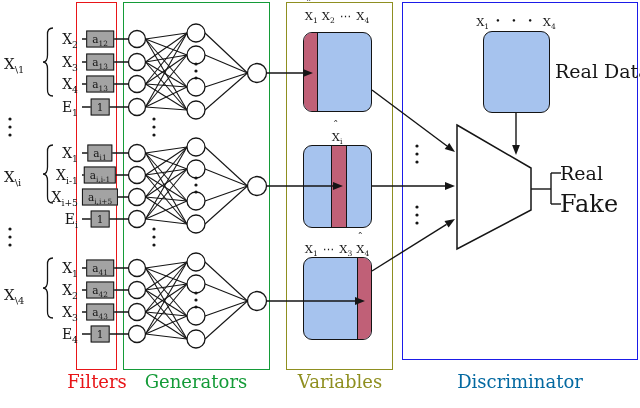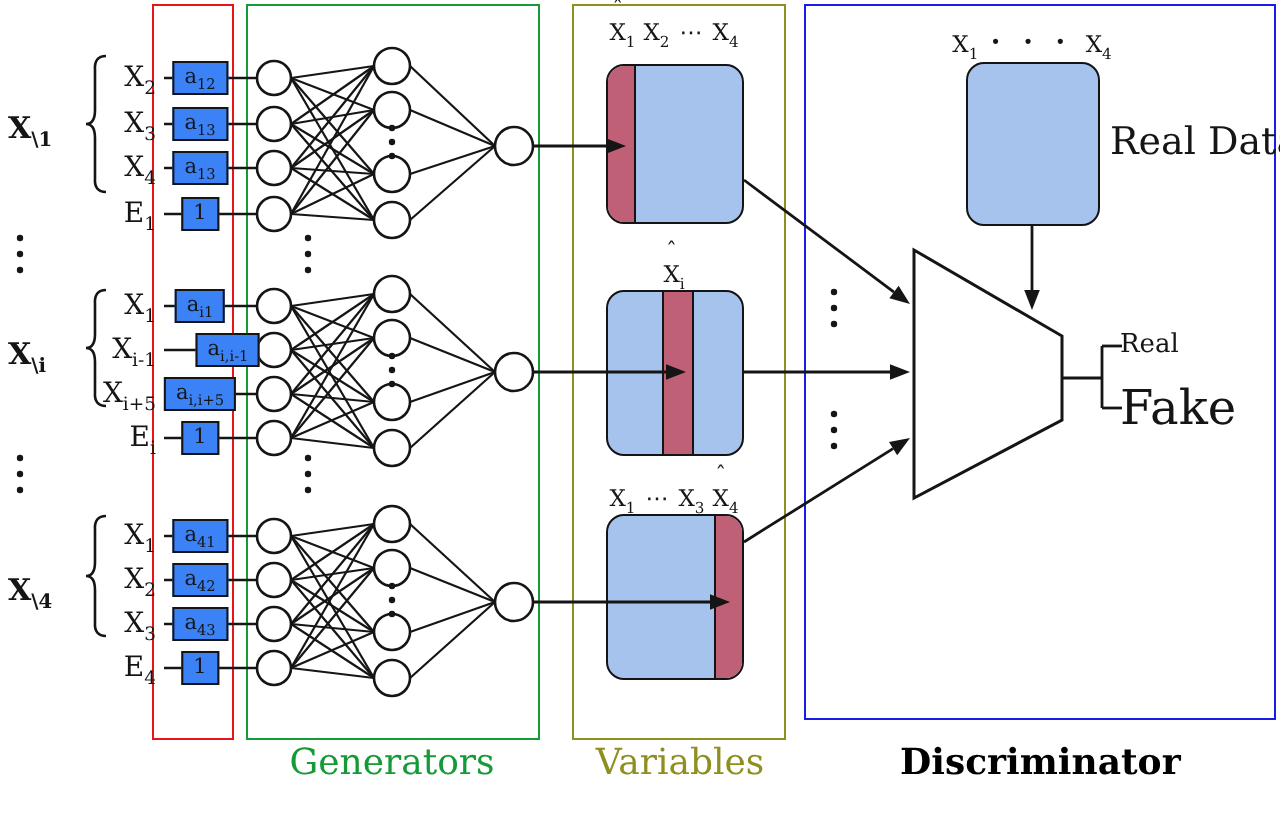--- a/index.html
+++ b/index.html
@@ -5,22 +5,22 @@
   html,body{margin:0;padding:0;background:#fff;}
   .canvas{position:relative;width:640px;height:408px;background:#fff;overflow:hidden;
           font-family:"DejaVu Serif", "Liberation Serif", serif;color:#151515;}
   .box{position:absolute;border:1.5px solid #000;background:transparent;box-sizing:border-box;}
   svg{position:absolute;left:0;top:0;}
   .blk{position:absolute;border:1.5px solid #141414;border-radius:9px;overflow:hidden;box-sizing:border-box;}
   .stripe{position:absolute;top:0;bottom:0;box-sizing:border-box;}
   .lab{position:absolute;white-space:nowrap;}
   sub{font-size:66%;line-height:0;}
   .row-label{left:28px;width:52px;text-align:right;font-size:14px;height:20px;line-height:20px;}
-  .grp-label{left:2px;font-size:15px;font-weight:bold;height:22px;line-height:22px;}
-  .fbox{position:absolute;transform:translate(-50%,-50%);border:1.3px solid #141414;background:#3b82f6;
+  .grp-label{left:2px;font-size:15px;font-weight:normal;height:22px;line-height:22px;}
+  .fbox{position:absolute;transform:translate(-50%,-50%);border:1.3px solid #141414;background:#a3a3a3;
         padding:0 3px;font-size:10.5px;height:15px;line-height:15px;white-space:nowrap;}
   .fbox sub{font-size:70%;}
   .blk-label{width:104px;text-align:center;font-size:11.5px;height:18px;line-height:18px;}
   .part{margin:0 2px;display:inline-block;}
   .dots-part{margin:0 3px;display:inline-block;}
   .hatw{position:relative;display:inline-block;}
   .hat{position:absolute;left:50%;top:-0.62em;transform:translateX(-50%);font-size:0.95em;line-height:1;}
   .sec-label{position:absolute;font-size:18px;text-align:center;line-height:19px;}
   .disc-text{position:absolute;white-space:nowrap;}
   .bullets{font-size:9px;letter-spacing:4px;position:relative;top:-2px;margin:0 4px;}
@@ -212,44 +212,45 @@
       <div class="fbox" style="left: 100px; top: 62px;"><span class="part">a<sub>13</sub></span></div>
       <div class="lab row-label" style="top: 74px;"><span class="part">X<sub>4</sub></span></div>
       <div class="fbox" style="left: 100px; top: 84px;"><span class="part">a<sub>13</sub></span></div>
       <div class="lab row-label" style="top: 97px;"><span class="part">E<sub>1</sub></span></div>
       <div class="fbox" style="left: 100px; top: 107px;"><span class="part">1</span></div>
       <div class="lab blk-label" style="left: 285px; top: 7px;"><span class="part"><span class="hatw"><span class="hat">ˆ</span>X</span><sub>1</sub></span><span class="part">X<sub>2</sub></span><span class="dots-part">⋯</span><span class="part">X<sub>4</sub></span></div>
       <div class="lab grp-label" style="top: 166px;"><span class="part">X<sub>\i</sub></span></div>
       <div class="lab row-label" style="top: 143px;"><span class="part">X<sub>1</sub></span></div>
       <div class="fbox" style="left: 100px; top: 153px;"><span class="part">a<sub>i1</sub></span></div>
       <div class="lab row-label" style="top: 165px;"><span class="part">X<sub>i-1</sub></span></div>
-      <div class="fbox" style="left: 100px; top: 175px; margin-left: 14px;"><span class="part">a<sub>i,i-1</sub></span></div>
+      <div class="fbox" style="left: 100px; top: 175px;"><span class="part">a<sub>i,i-1</sub></span></div>
       <div class="lab row-label" style="top: 187px;"><span class="part">X<sub>i+5</sub></span></div>
       <div class="fbox" style="left: 100px; top: 197px;"><span class="part">a<sub>i,i+5</sub></span></div>
       <div class="lab row-label" style="top: 209px;"><span class="part">E<sub>i</sub></span></div>
       <div class="fbox" style="left: 100px; top: 219px;"><span class="part">1</span></div>
       <div class="lab blk-label" style="left: 285px; top: 128px;"><span class="part"><span class="hatw"><span class="hat">ˆ</span>X</span><sub>i</sub></span></div>
       <div class="lab grp-label" style="top: 284px;"><span class="part">X<sub>\4</sub></span></div>
       <div class="lab row-label" style="top: 258px;"><span class="part">X<sub>1</sub></span></div>
       <div class="fbox" style="left: 100px; top: 268px;"><span class="part">a<sub>41</sub></span></div>
       <div class="lab row-label" style="top: 280px;"><span class="part">X<sub>2</sub></span></div>
       <div class="fbox" style="left: 100px; top: 290px;"><span class="part">a<sub>42</sub></span></div>
       <div class="lab row-label" style="top: 302px;"><span class="part">X<sub>3</sub></span></div>
       <div class="fbox" style="left: 100px; top: 312px;"><span class="part">a<sub>43</sub></span></div>
       <div class="lab row-label" style="top: 324px;"><span class="part">E<sub>4</sub></span></div>
       <div class="fbox" style="left: 100px; top: 334px;"><span class="part">1</span></div>
       <div class="lab blk-label" style="left: 285px; top: 240px;"><span class="part">X<sub>1</sub></span><span class="dots-part">⋯</span><span class="part">X<sub>3</sub></span><span class="part"><span class="hatw"><span class="hat">ˆ</span>X</span><sub>4</sub></span></div>
     </div>
 
   <div class="disc-text" id="npoints" style="left:418px;top:52px;width:60px;text-align:right;font-size:15px;line-height:18px;">
   </div>
   <div class="disc-text" style="left:555px;top:60px;font-size:19px;">Real Data</div>
-  <div class="disc-text" style="left:560px;top:162px;font-size:13px;line-height:22px;">Real</div>
+  <div class="disc-text" style="left:560px;top:162px;font-size:19px;line-height:22px;">Real</div>
   <div class="disc-text" style="left:560px;top:193px;font-size:24px;line-height:22px;">Fake</div>
   <div class="disc-text blk-label" id="real-header" style="left:462px;top:13px;width:108px;"><span class="part">X<sub>1</sub></span><span class="bullets">• • •</span><span class="part">X<sub>4</sub></span></div>
 
+  <div class="sec-label" id="lab-filters" style="left: 57px; top: 372px; width: 80px; color: rgb(232, 21, 24);">Filters</div>
   <div class="sec-label" id="lab-gens" style="left: 136px; top: 372px; width: 120px; color: rgb(20, 155, 56);">Generators</div>
   <div class="sec-label" id="lab-genvars" style="left: 280px; top: 372px; width: 120px; color: rgb(143, 143, 32);">
     <div>Variables</div>
   </div>
-  <div class="sec-label" id="lab-disc" style="left: 450px; top: 372px; width: 140px; color: #000000; font-weight: bold;">Discriminator</div>
+  <div class="sec-label" id="lab-disc" style="left: 450px; top: 372px; width: 140px; color: #0369a1;">Discriminator</div>
 
 </div>
 
 </body></html>

